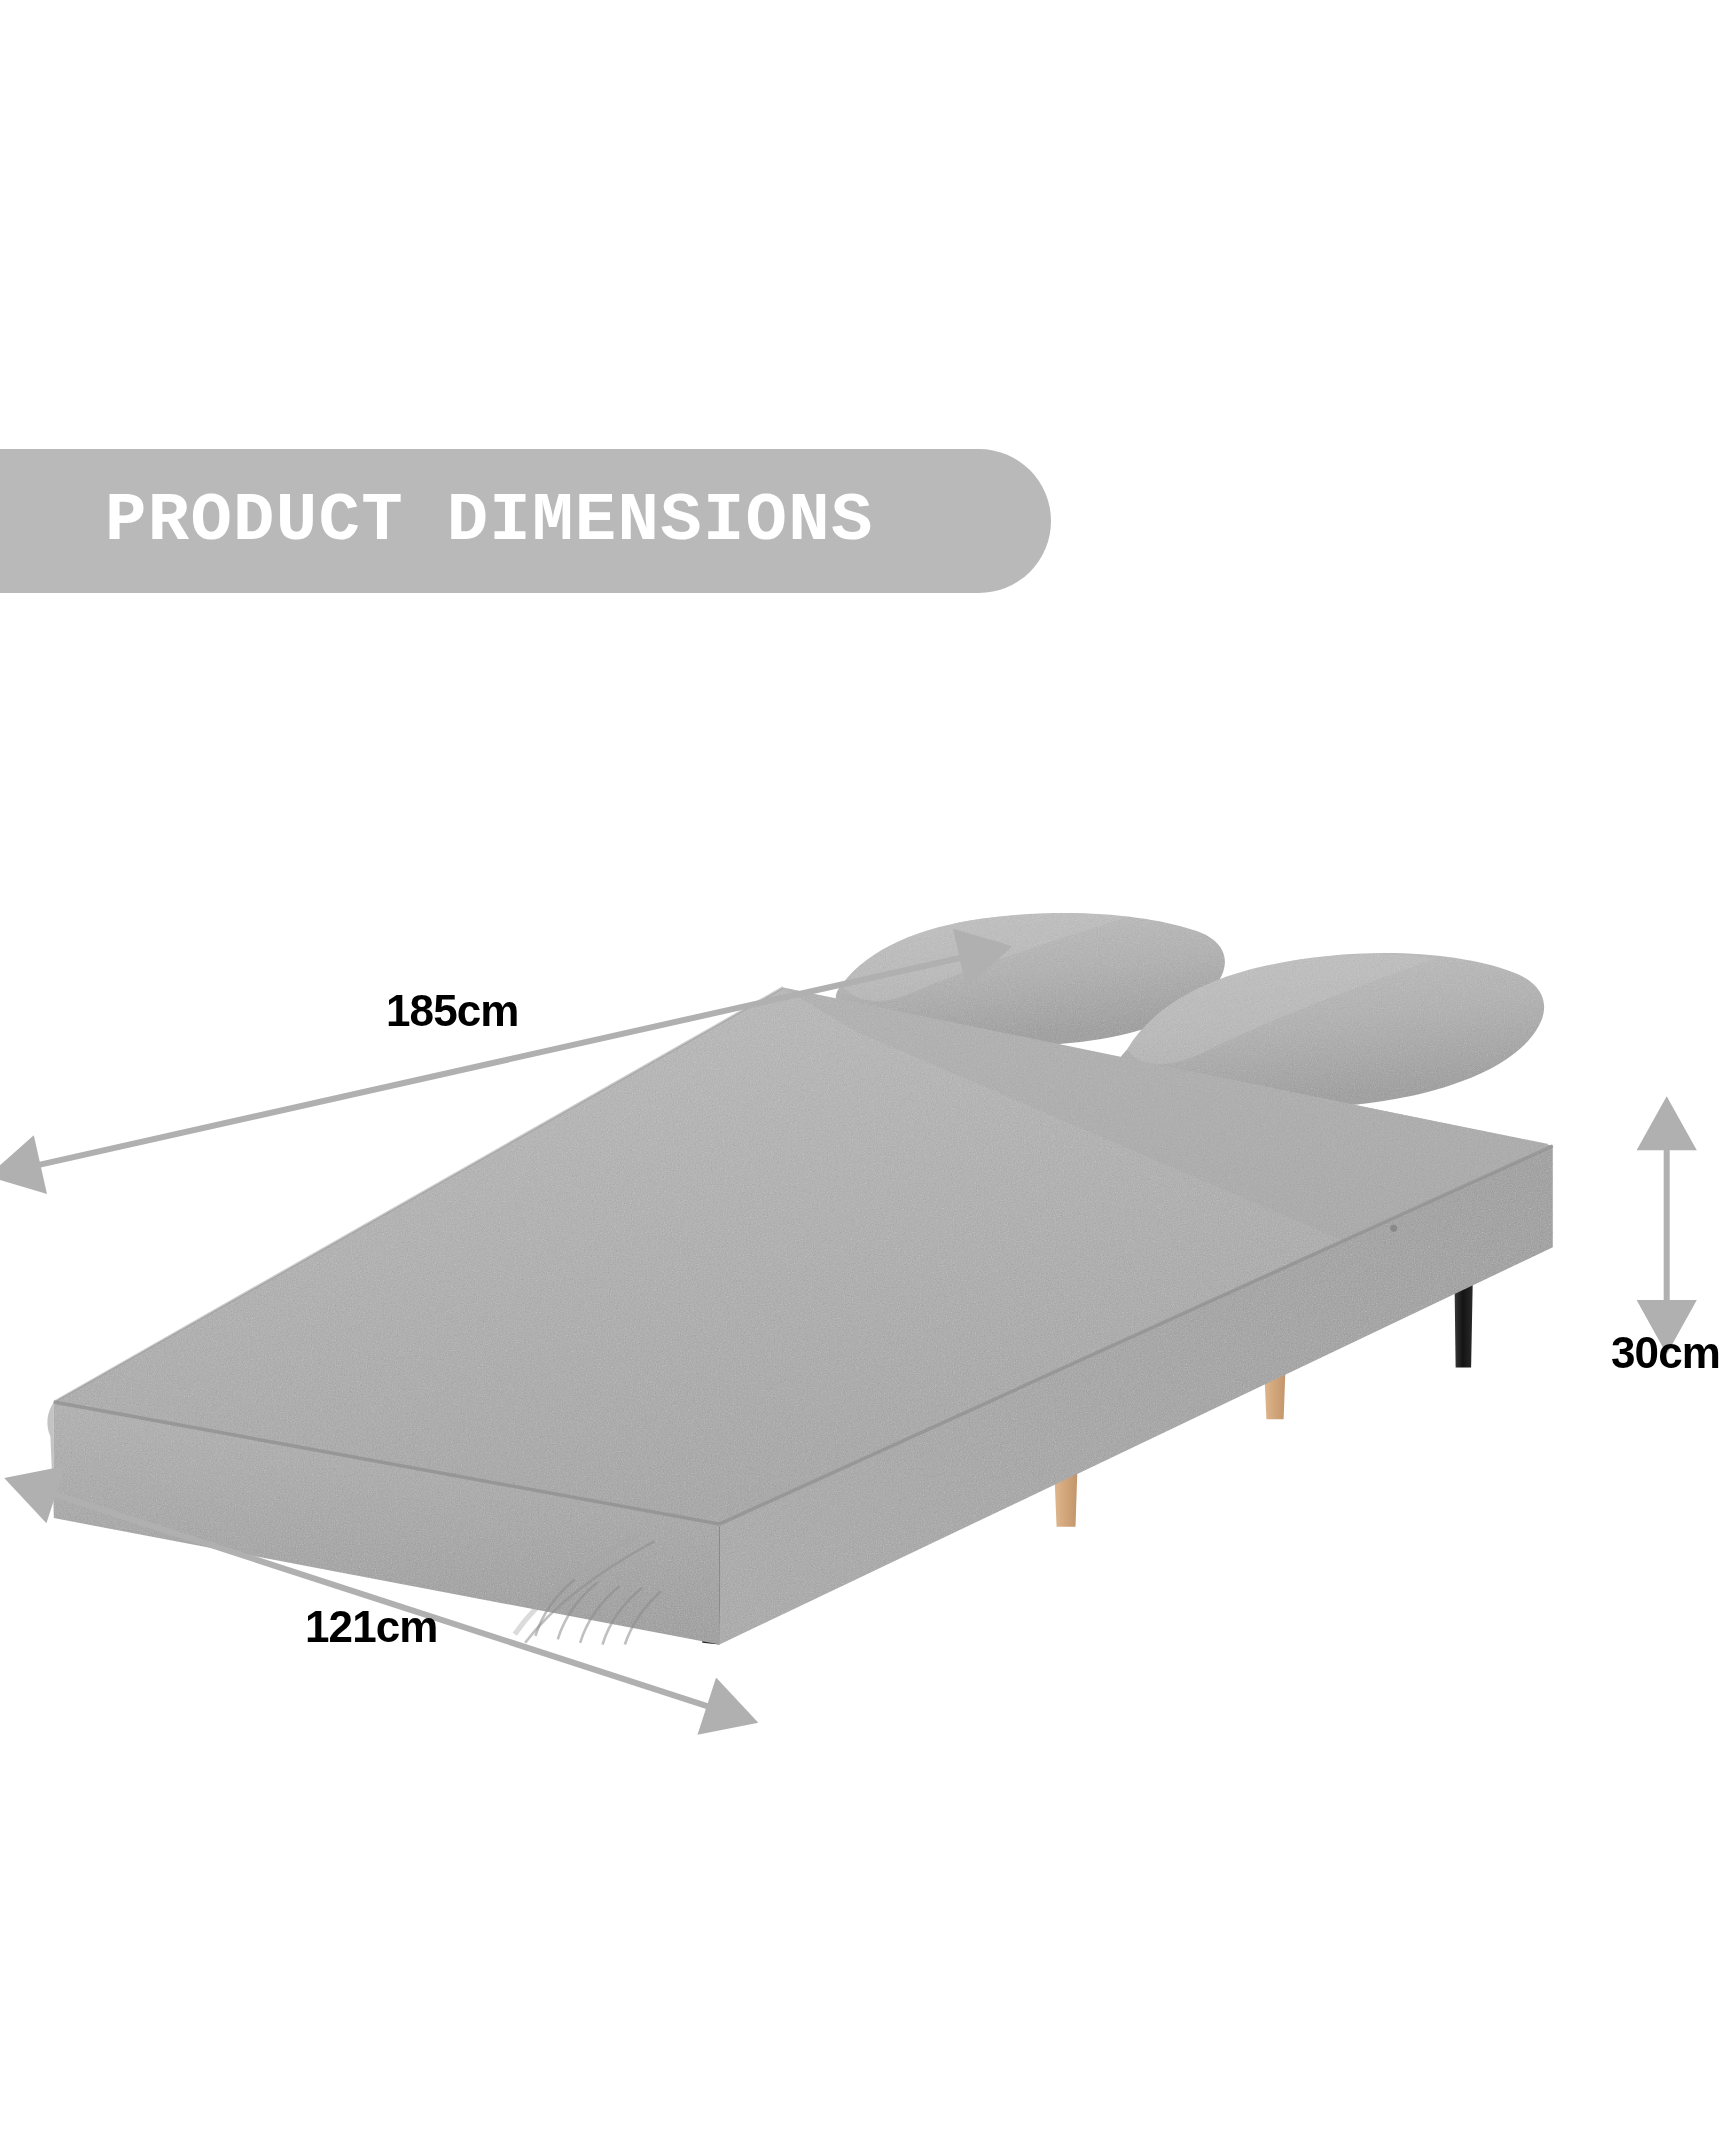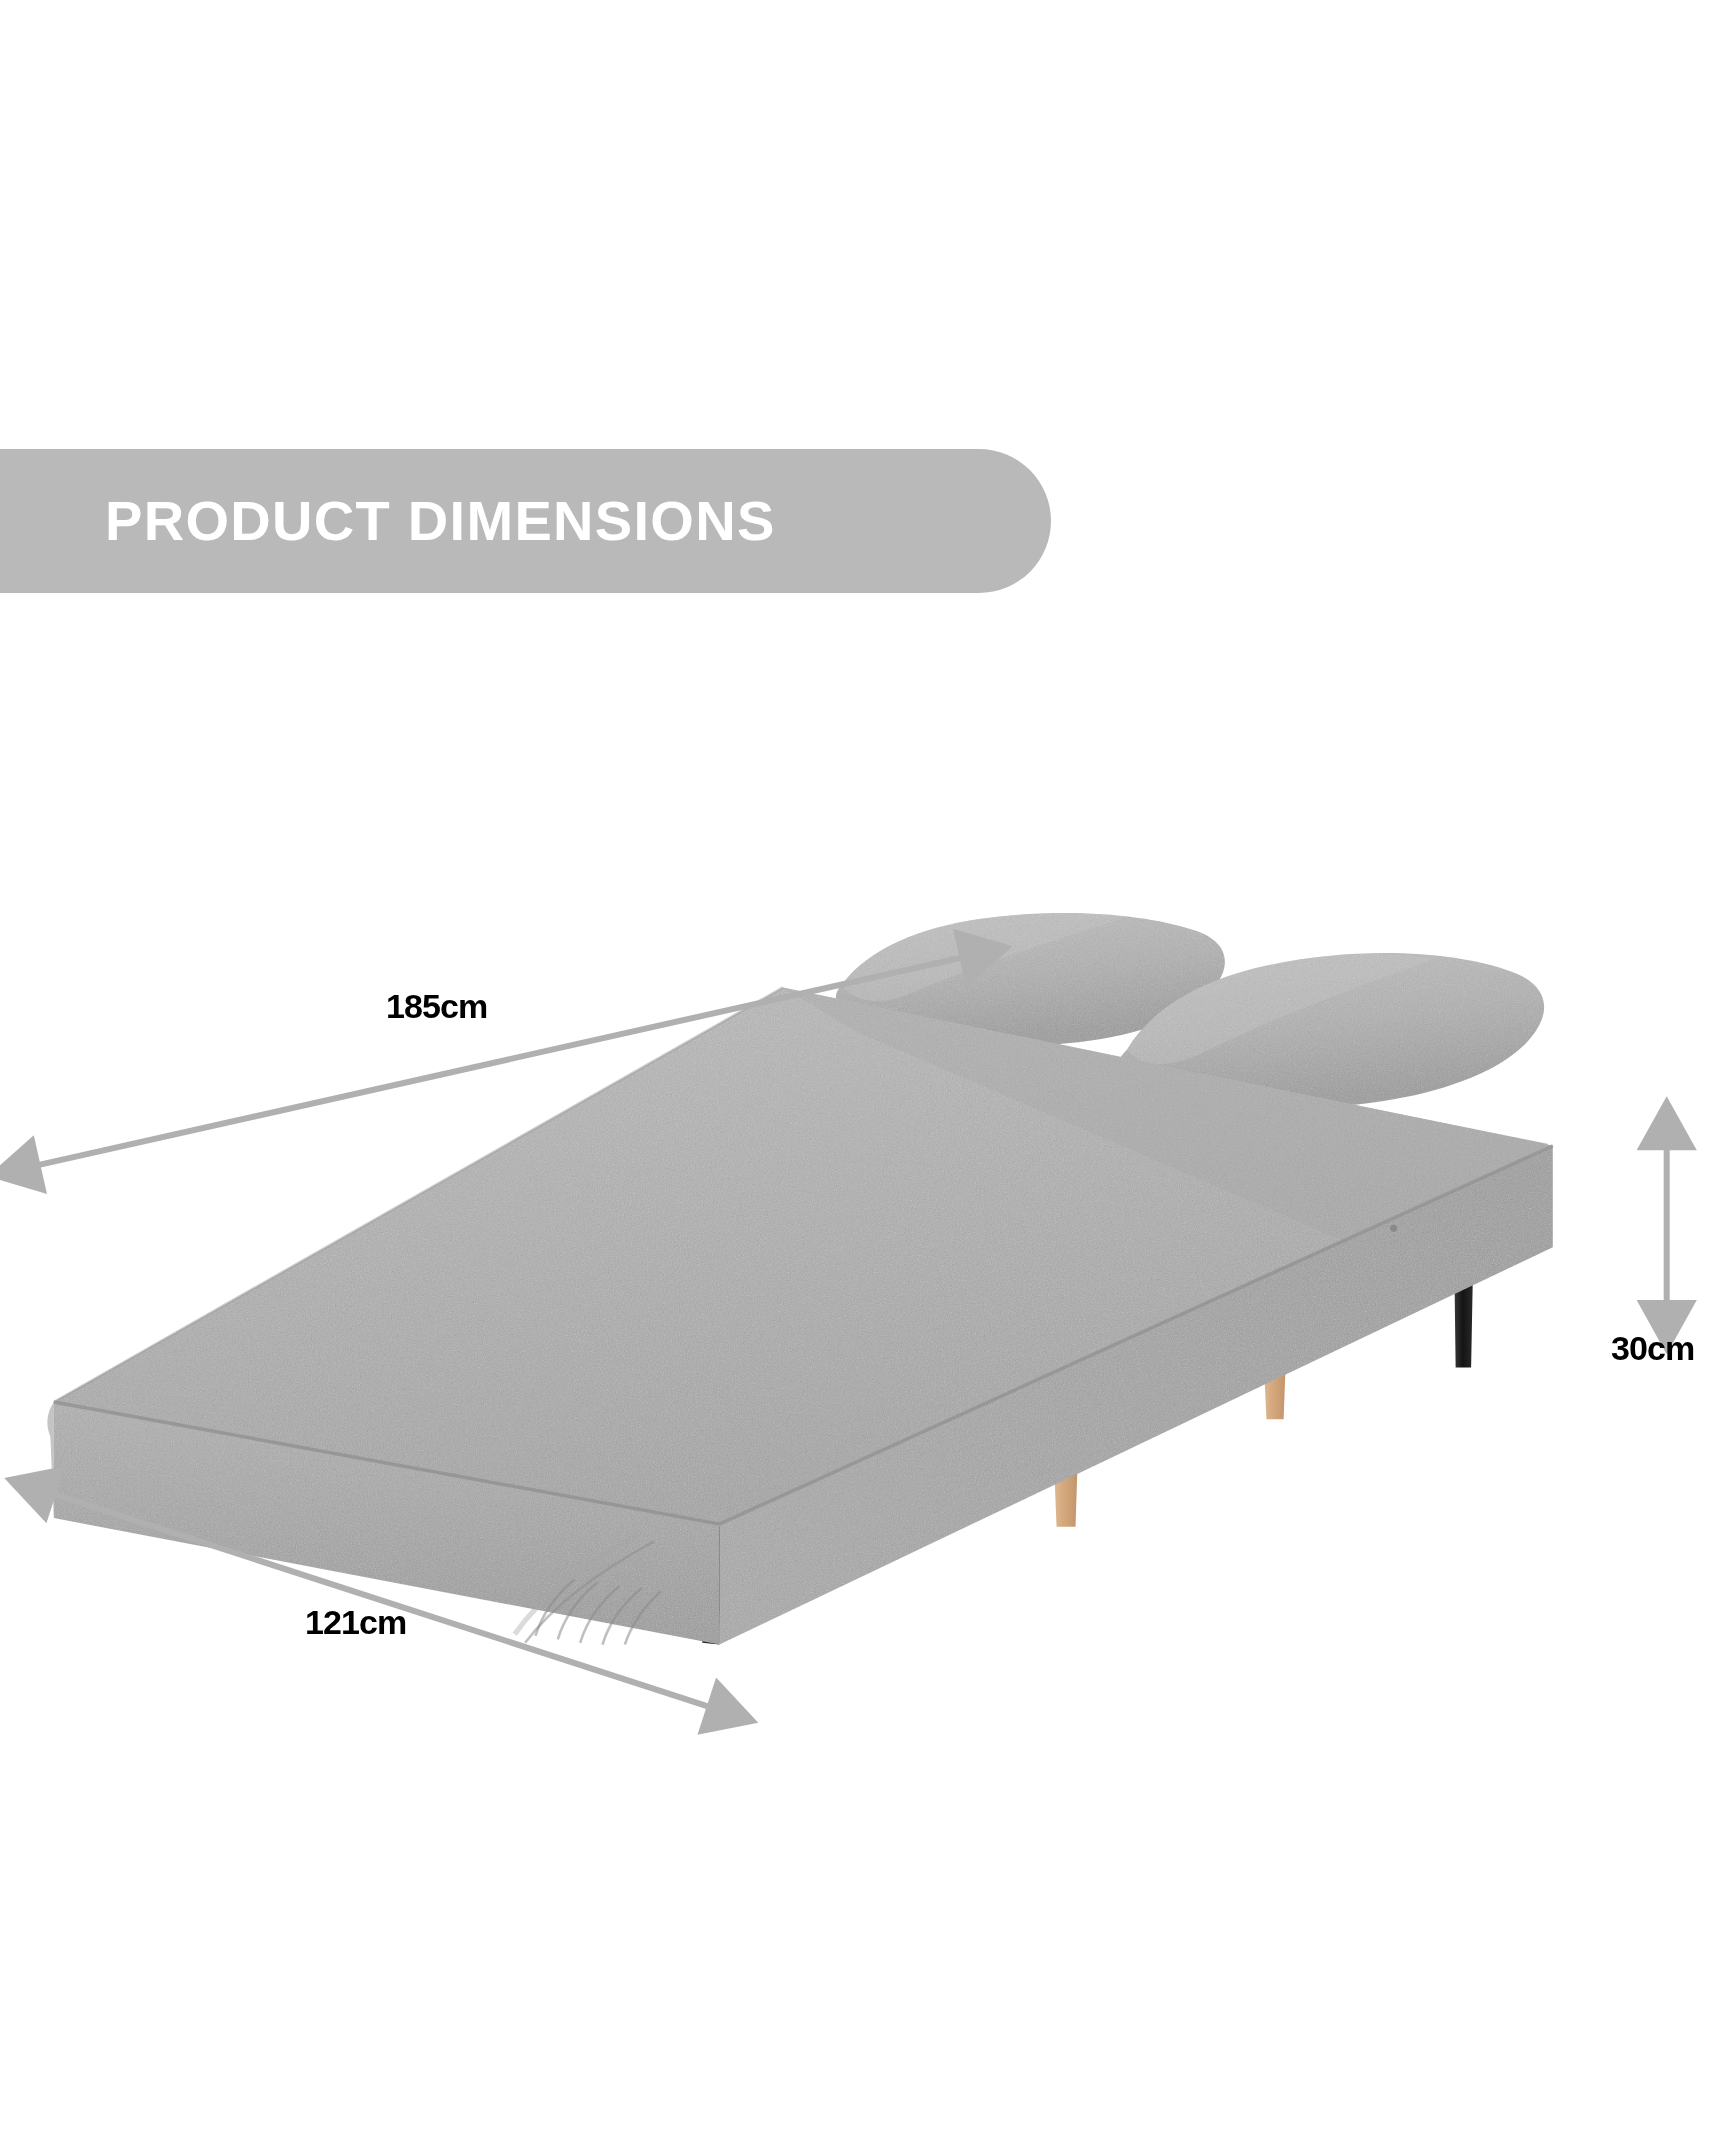--- a/index.html
+++ b/index.html
@@ -24,23 +24,23 @@
     width: 1051px;
     height: 144px;
     background: #b9b9b9;
     border-top-right-radius: 72px;
     border-bottom-right-radius: 72px;
     display: flex;
     align-items: center;
   }
   #banner-title {
     color: #ffffff;
-    font-family: Liberation Sans, sans-serif;
+    font-family: Liberation Mono, monospace;
     font-weight: bold;
-    font-size: 56px;
+    font-size: 69px;
     letter-spacing: 1.3px;
     margin-left: 105px;
     white-space: nowrap;
     line-height: 1;
   }
 
   
   #product {
     position: absolute;
     left: 0px;
@@ -49,21 +49,21 @@
     height: 989px;
   }
   #product svg { display:block; }
 
   
   .dim-label {
     position: absolute;
     color: #000000;
     font-family: "Liberation Sans", sans-serif;
     font-weight: bold;
-    font-size: 34px;
+    font-size: 44px;
     letter-spacing: -0.9px;
     white-space: nowrap;
     line-height: 1;
   }
   #label-length { left: 386px; top: 989px; }
   #label-width  { left: 279px; top: 1605px; margin-left: 26px; }
   #label-height { left: 1611px; top: 1331px; }
 
   
   #arrows {

